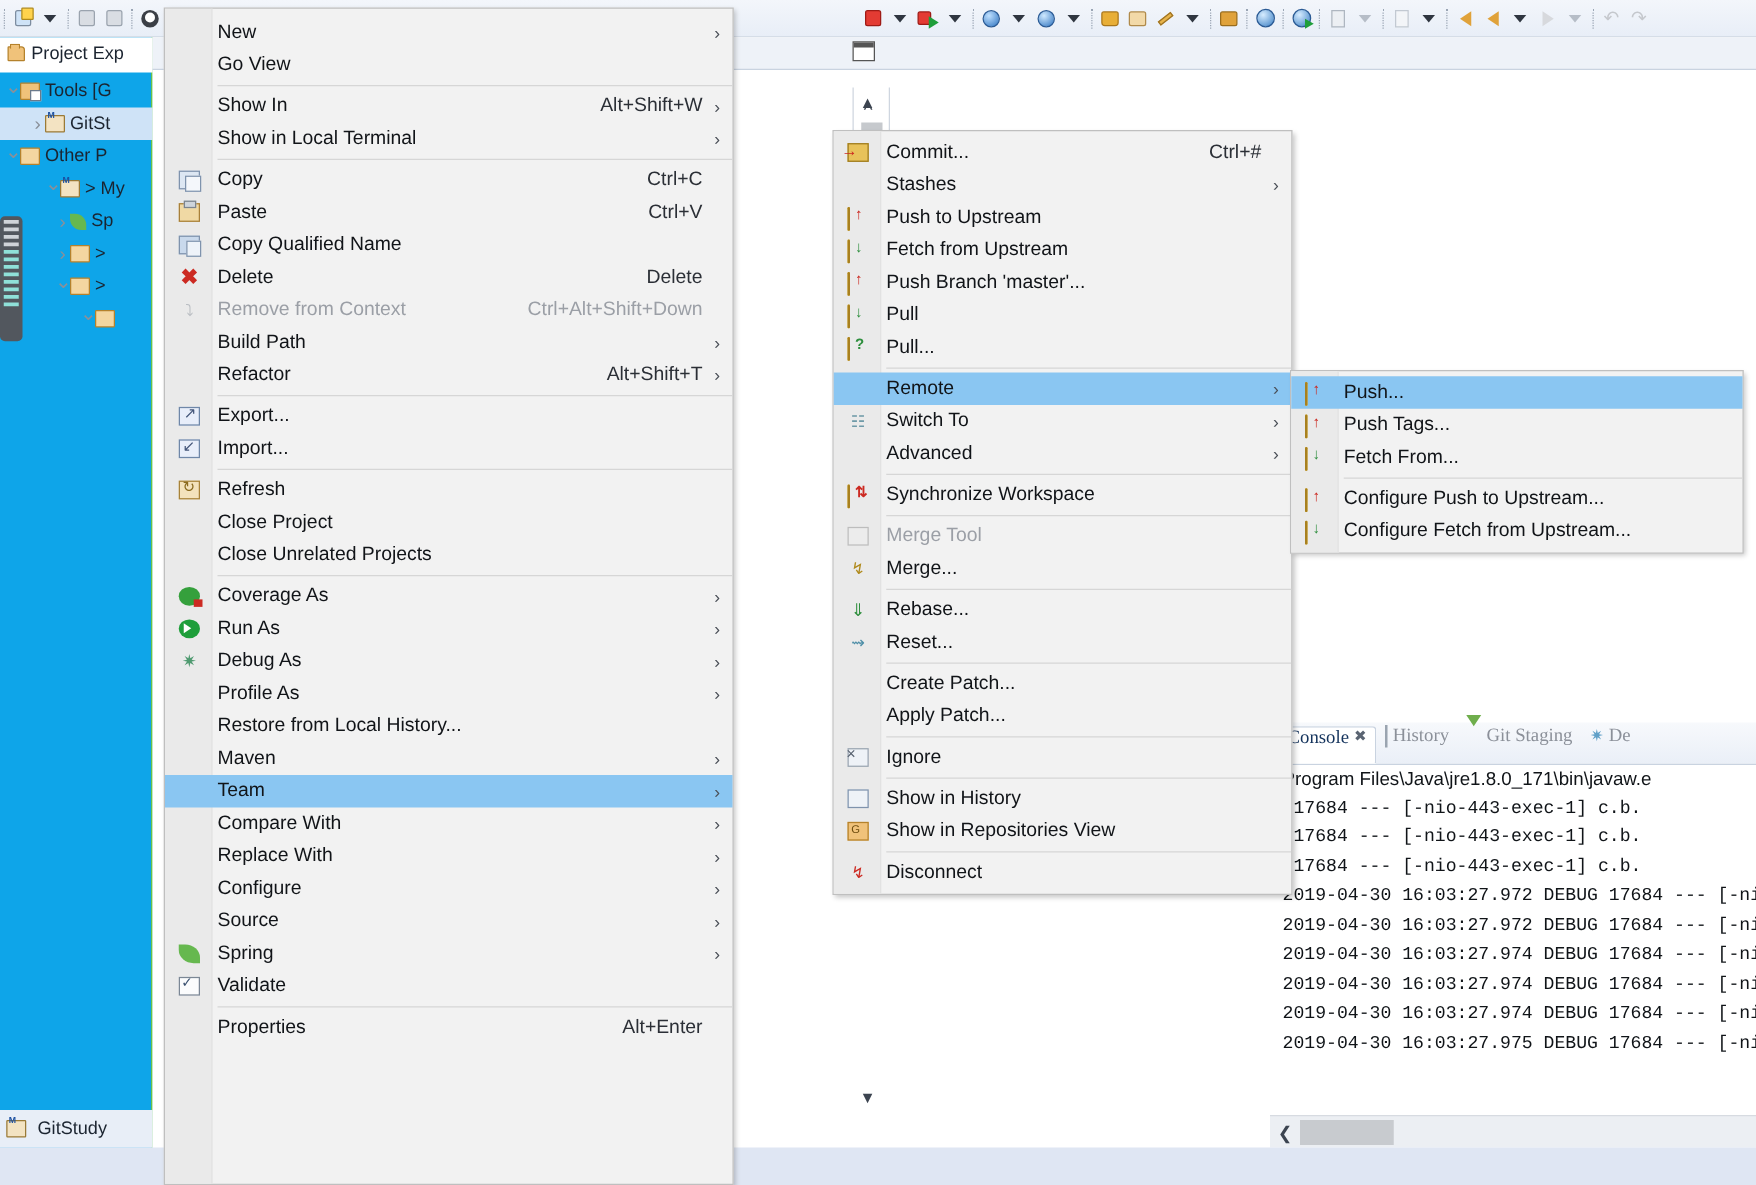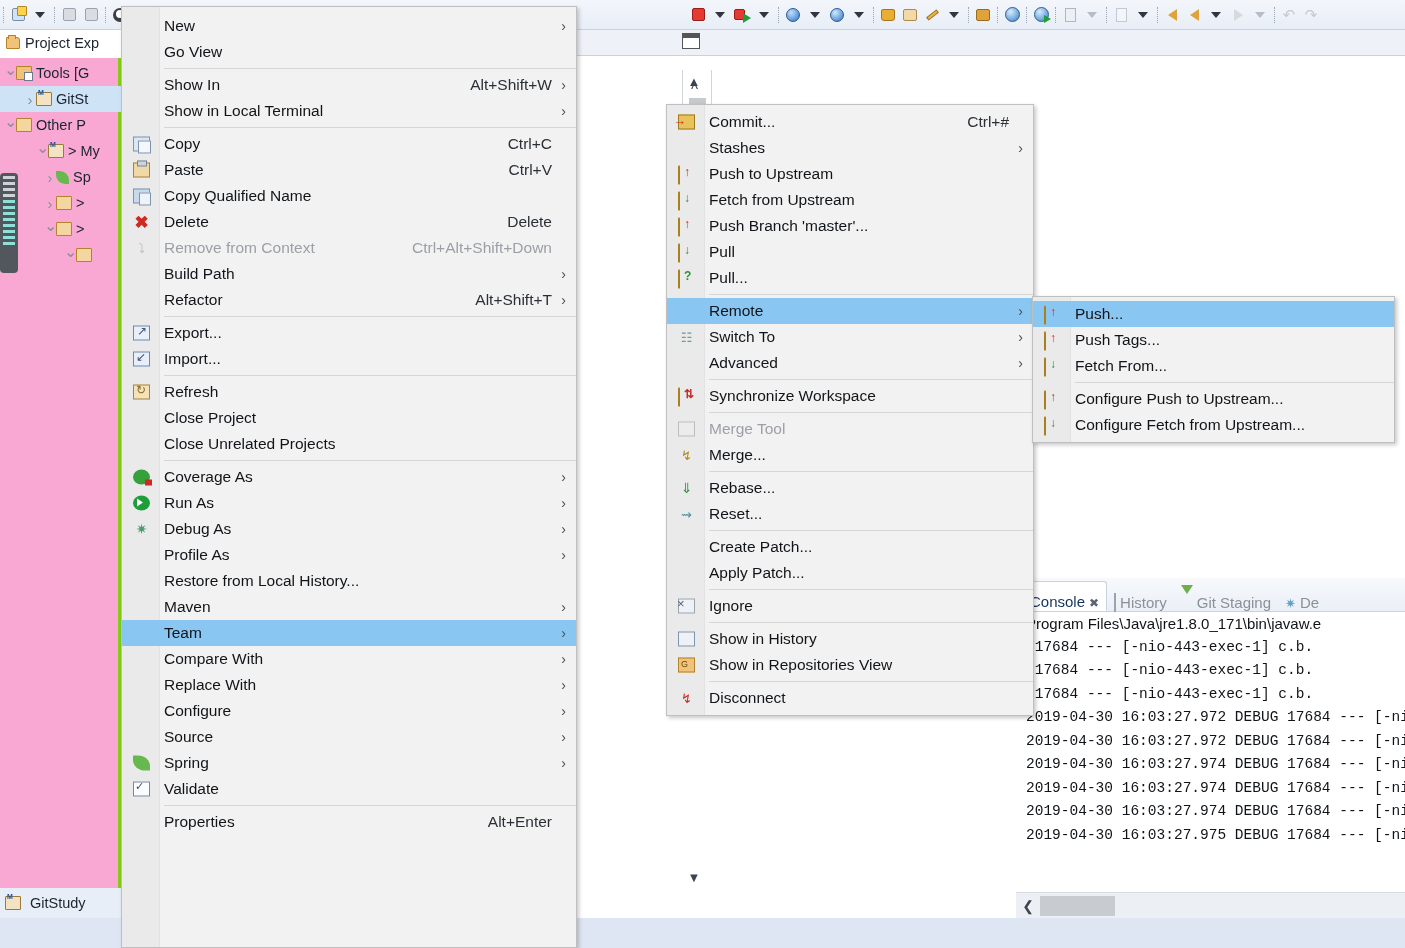--- a/index.html
+++ b/index.html
@@ -45,21 +45,21 @@
   .worldrun:after{content:"";position:absolute;right:-3px;bottom:-2px;width:0;height:0;border-top:4px solid transparent;border-bottom:4px solid transparent;border-left:7px solid #1e9e3a;}
   .notegrey{width:11px;height:14px;background:#eceff3;border:1px solid #aeb6c0;}
   .noteg2{width:11px;height:14px;background:#f3f5f8;border:1px solid #c2c9d2;}
   .arrowL{width:0;height:0;border-top:6px solid transparent;border-bottom:6px solid transparent;border-right:9px solid #e0a23a;}
   .arrowRdim{width:0;height:0;border-top:6px solid transparent;border-bottom:6px solid transparent;border-left:9px solid #d7d9dd;}
   .undo{font-size:15px;color:#c5c8cd;line-height:1;}
 
   
   .explorer {
     position: absolute; left:0; top:30px; width:122px; height:888px;
-    background:#f9a8d4; border-right:4px solid #84cc16;
+    background:#0ea5e9; border-right:1px solid #84cc16;
   }
   .exp-tabrow{
     position:absolute; left:0; top:0; width:122px; height:28px;
     background:#ffffff;
   }
   .exp-title{position:absolute; left:6px; top:5px; display:flex; align-items:center; gap:5px;
      font-size:14.5px; color:#1b2430; white-space:nowrap;}
   .folderIcon{width:14px;height:12px;background:#f0c27a;border:1px solid #b5822c;border-radius:1px 3px 1px 1px;position:relative;}
   .folderIcon:before{content:"";position:absolute;left:1px;top:-3px;width:6px;height:3px;background:#f0c27a;border:1px solid #b5822c;border-bottom:none;border-radius:1px 1px 0 0;}
 
@@ -95,21 +95,21 @@
   .collapse-btn .bar{position:absolute;left:6px;bottom:5px;width:17px;height:8px;background:#c6c9cd;}
 
   .vscroll{position:absolute;right:700px;top:40px;width:22px;bottom:0;}
   .vscroll .up,.vscroll .dn{position:absolute;left:0;width:22px;height:22px;display:flex;align-items:center;justify-content:center;color:#3c4450;font-size:13px;}
 
   
   .console-panel{position:absolute;left:894px;top:548px;right:0;bottom:0;background:#ffffff;}
   .console-tabs{position:absolute;left:0;top:0;right:0;height:34px;
       background:linear-gradient(to bottom,#f7f9fc,#eaeff7);border-bottom:1px solid #c9d3e0;
       display:flex;align-items:flex-end;}
-  .ctab{display:flex;align-items:flex-end;gap:4px;height:30px;padding:0 7px;font-size:15px;color:#8b9099;white-space:nowrap;}
+  .ctab{display:flex;align-items:flex-start;gap:4px;height:30px;padding:0 7px;font-size:15px;color:#8b9099;white-space:nowrap;font-family:Liberation Serif, serif;}
   .ctab.active{background:#ffffff;color:#14335c;border:1px solid #c9d3e0;border-bottom:1px solid #fff;border-radius:3px 3px 0 0;}
   .ctab .x{color:#5a6472;font-size:12px;}
   .ci{width:13px;height:13px;flex:0 0 auto;}
   .ci.doc{background:#eef2f7;border:1px solid #9aa4b0;}
   .ci.git{width:0;height:0;border-left:6px solid transparent;border-right:6px solid transparent;border-top:9px solid #6fae4c;}
   .ci.debugstar{color:#5fa0c8;font-size:13px;line-height:1;}
 
   .console-body{position:absolute;left:0;top:34px;right:0;bottom:0;background:#ffffff;overflow:hidden;}
   .cline{font-family:"Liberation Mono", monospace;font-size:14.5px;color:#101418;
      white-space:pre;line-height:23.5px;padding-left:10px;}
@@ -416,21 +416,21 @@
         </div>
       <div class="hscroll">
         <span class="lb">❮</span>
         <span class="thumb"></span>
       </div>
     </div>
   </div>
 
   <div class="statusbar"></div>
 
-  <div class="menu" id="menu1" style="left:121px; top:6px; width:456px; height:942px;">
+  <div class="menu" id="menu1" style="left:131px; top:6px; width:456px; height:942px;">
     <div class="gutter"></div>
     <div id="menu1-host" style="position:relative;padding-top:6px;">
         <div class="mi">
           <span class="label">New</span>
           <span class="sub">›</span>
         </div>
         <div class="mi">
           <span class="label">Go View</span>
           <span class="sub"></span>
         </div>

